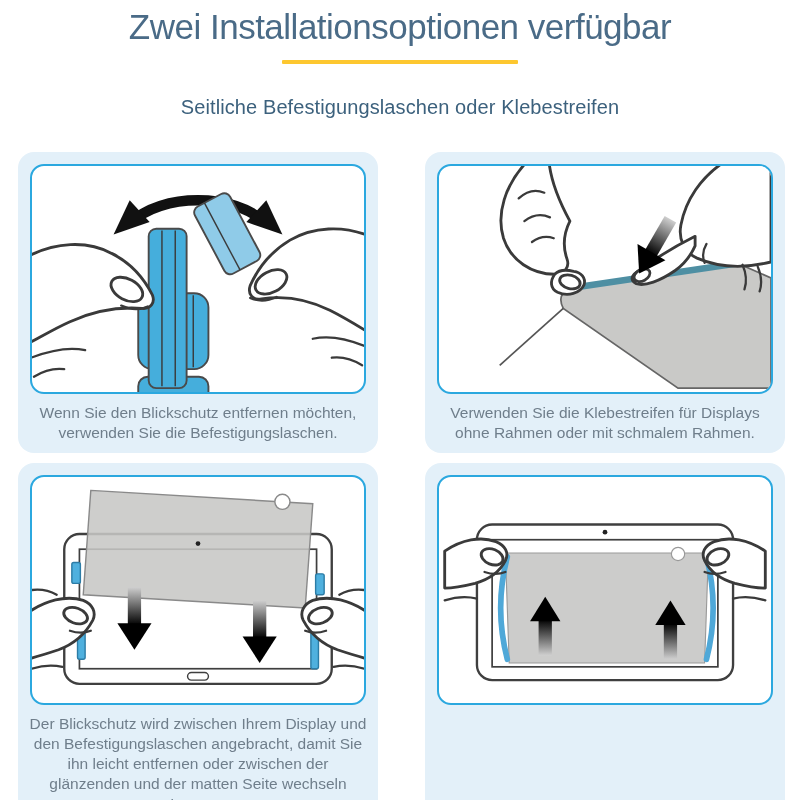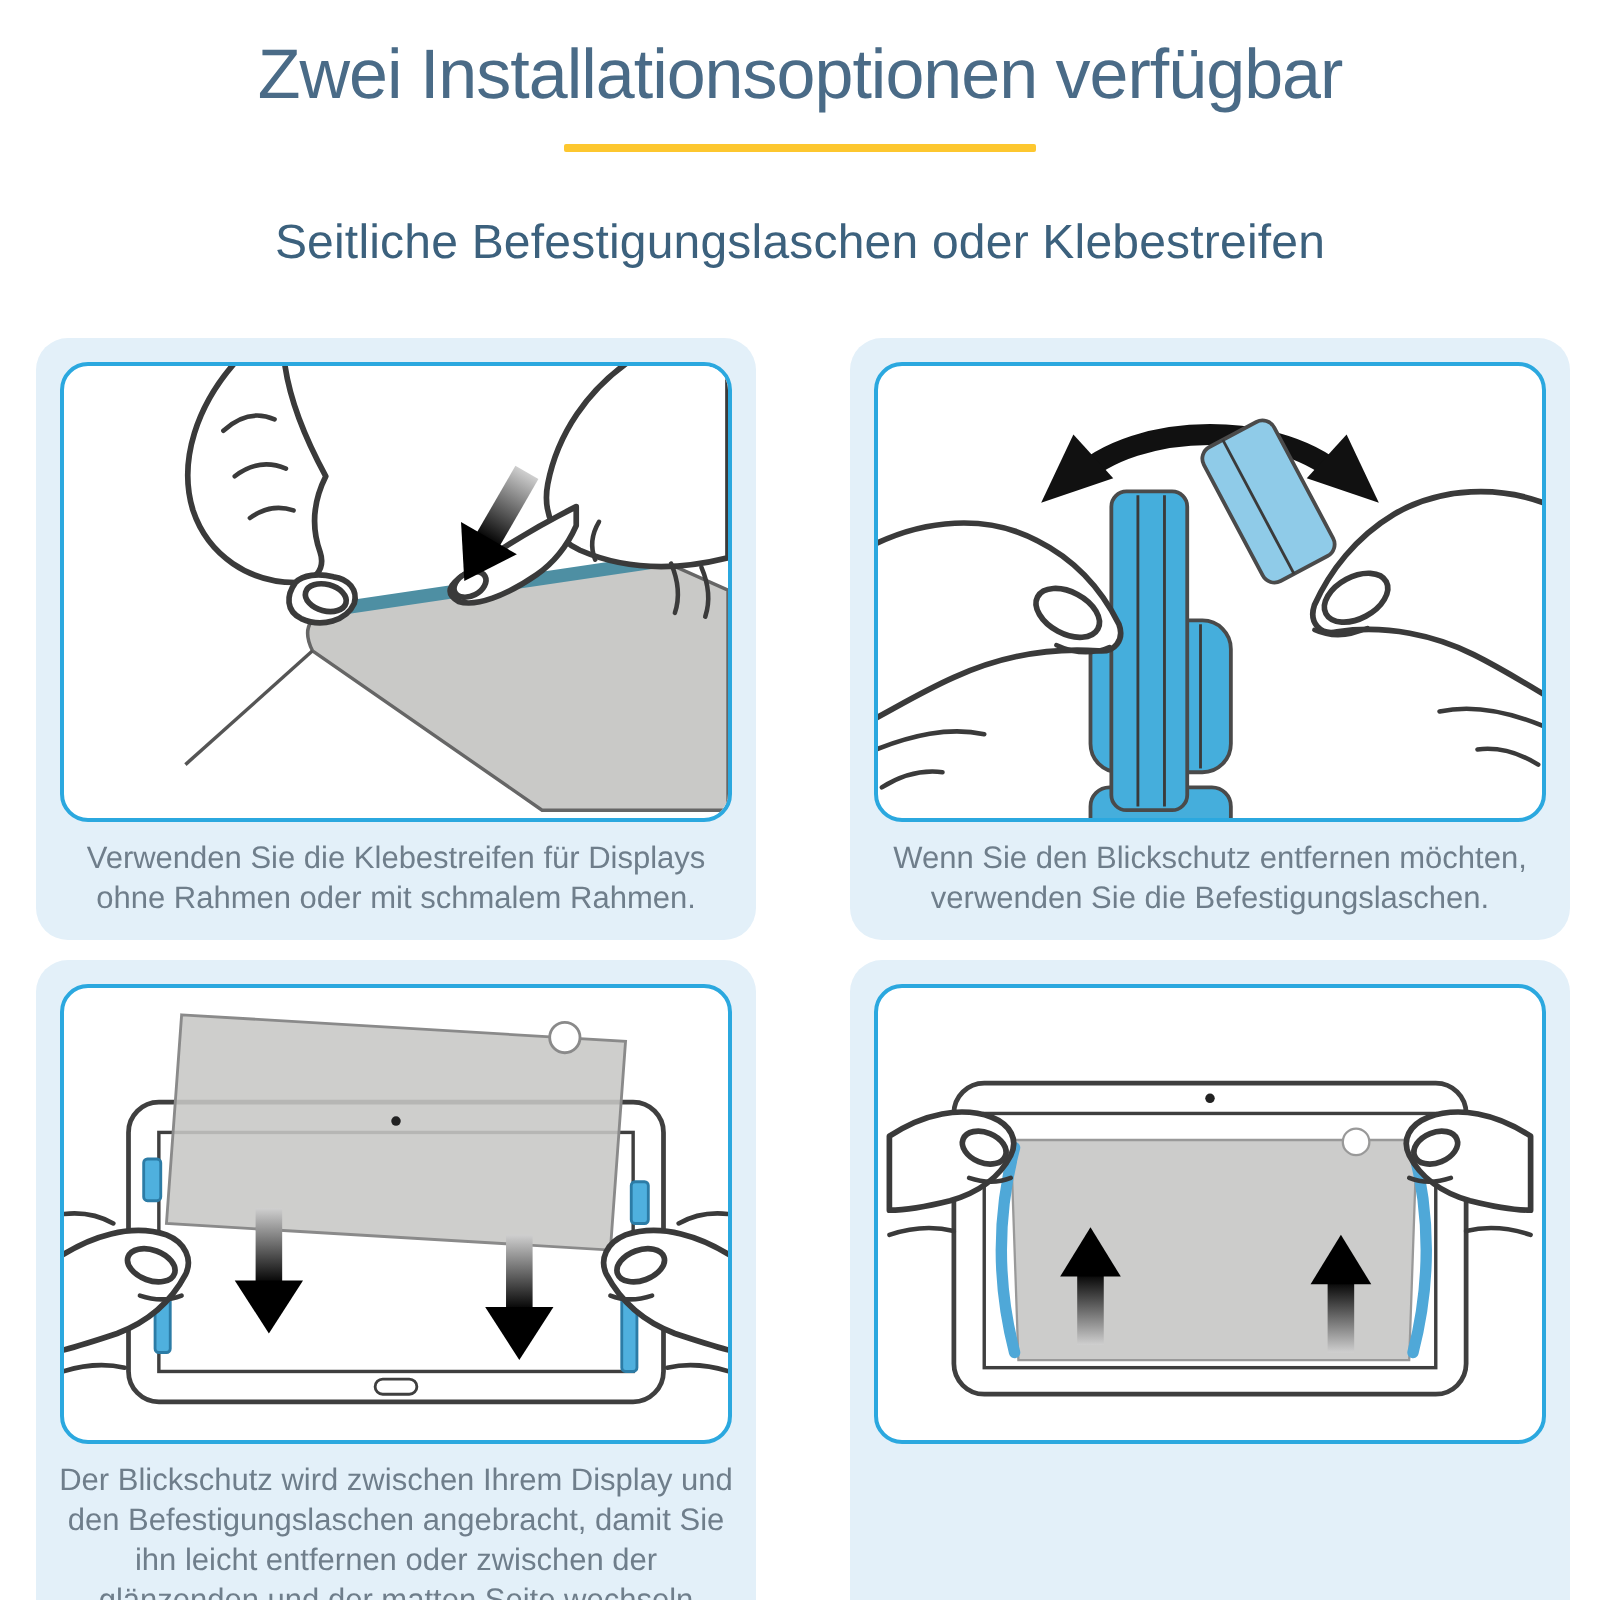--- a/index.html
+++ b/index.html
@@ -5,26 +5,26 @@
 <style>
   html,body{margin:0;padding:0;}
   body{
     width:800px;height:800px;overflow:hidden;background:#ffffff;
     font-family:"Liberation Sans","DejaVu Sans",sans-serif;
     -webkit-font-smoothing:antialiased;
   }
   .page{width:800px;height:800px;position:relative;}
   header{text-align:center;padding-top:4px;}
   .title{
-    margin:12px;font-size:35px;font-weight:300;letter-spacing:-0.5px;
+    margin:1px;font-size:35px;font-weight:300;letter-spacing:-0.5px;
     color:#4A6B87;line-height:1.25;
   }
   .divider{width:236px;height:4px;background:#FDC72F;margin:11px auto 0;border-radius:1px;}
   .subtitle{
-    margin:32px 0 0;font-size:24px;font-weight:400;color:#3C617D;letter-spacing:0.1px;
+    margin:32px 0 0;font-size:20px;font-weight:400;color:#3C617D;letter-spacing:0.1px;
   }
   .grid{
     display:grid;grid-template-columns:360px 360px;column-gap:47px;row-gap:10px;
     padding:0 15px 0 18px;margin-top:33px;
   }
   .panel{
     background:#E3F0F9;border-radius:16px;padding:12px 8px 6px;box-sizing:border-box;width:360px;
   }
   .fig{
     margin:0 4px;height:230px;background:#ffffff;border:2px solid #2BA8DF;
@@ -43,20 +43,62 @@
 
 <div class="page">
 
   <header>
     <h1 class="title">Zwei Installationsoptionen verfügbar</h1>
     <div class="divider"></div>
     <h2 class="subtitle">Seitliche Befestigungslaschen oder Klebestreifen</h2>
   </header>
 
   <main class="grid">
+
+    <section class="panel">
+      <figure class="fig" aria-label="Zwei Hände biegen die blauen Befestigungslaschen mit einem geschwungenen Doppelpfeil darüber">
+        <svg viewBox="0 0 350 230" aria-hidden="true">
+
+          <g>
+            <path d="M104 56 C136 24 214 24 246 56" fill="none" stroke="#111" stroke-width="11"></path>
+            <path d="M86 68 L103 32 L124 55 Z" fill="#111"></path>
+            <path d="M264 68 L247 32 L226 55 Z" fill="#111"></path>
+          </g>
+
+          <g stroke="#4a4a4a" stroke-width="2">
+            <rect x="112" y="130" width="74" height="80" rx="15" fill="#45AEDC"></rect>
+            <rect x="112" y="218" width="74" height="26" rx="10" fill="#45AEDC"></rect>
+            <rect x="123" y="62" width="40" height="168" rx="8" fill="#45AEDC"></rect>
+            <path d="M137 64 V228 M151 64 V228" stroke="#3a3a3a" stroke-width="1.5" fill="none"></path>
+            <path d="M170 132 V208" stroke="#3a3a3a" stroke-width="1.5" fill="none"></path>
+          </g>
+          <g transform="rotate(-28 205 70)" stroke="#4a4a4a" stroke-width="2">
+            <rect x="186" y="28" width="42" height="80" rx="7" fill="#8FCBE8"></rect>
+            <line x1="201" y1="28" x2="201" y2="108" stroke="#3a3a3a" stroke-width="1.5"></line>
+          </g>
+
+          <g>
+            <path class="hand" d="M-6 92 C24 76 58 74 84 88 C104 98 118 114 127 132 C130 140 125 147 116 146 C88 144 62 150 40 160 C22 168 6 178 -6 184 Z"></path>
+            <ellipse class="hand" cx="100" cy="126" rx="18" ry="11" transform="rotate(28 100 126)"></ellipse>
+            <path class="handline" d="M94 143 q15 7 28 1"></path>
+            <path class="handline" d="M-6 200 C18 190 38 186 56 190"></path>
+            <path class="handline" d="M2 218 q16 -10 32 -8"></path>
+          </g>
+
+          <g>
+            <path class="hand" d="M356 70 C328 58 296 60 272 74 C252 86 238 104 230 122 C227 131 233 138 242 136 C268 132 294 138 314 148 C330 156 346 166 356 172 Z"></path>
+            <ellipse class="hand" cx="252" cy="118" rx="18" ry="11" transform="rotate(-28 252 118)"></ellipse>
+            <path class="handline" d="M258 134 q-15 7 -28 1"></path>
+            <path class="handline" d="M356 188 C334 178 314 174 296 178"></path>
+            <path class="handline" d="M348 206 q-16 -10 -32 -8"></path>
+          </g>
+        </svg>
+      </figure>
+      <p class="caption">Wenn Sie den Blickschutz entfernen möchten, verwenden Sie die Befestigungslaschen.</p>
+    </section>
 
     <section class="panel">
       <figure class="fig" aria-label="Zwei Hände drücken einen Klebestreifen auf die Kante der Folie, Pfeil zeigt nach unten">
         <svg viewBox="0 0 350 230" aria-hidden="true">
           <defs>
             <linearGradient id="fade2" x1="0" y1="0" x2="0" y2="1">
               <stop offset="0" stop-color="#cfcfcf"></stop>
                 <stop offset="1" stop-color="#000"></stop>
             </linearGradient>
           </defs>
@@ -85,62 +127,20 @@
             <path class="handline" d="M336 102 q6 14 2 26"></path>
           </g>
 
           <g transform="translate(244,52) rotate(30)">
             <polygon points="-7,0 7,0 7,42 -7,42" fill="url(#fade2)"></polygon>
             <polygon points="-17,40 17,40 0,66" fill="#000"></polygon>
           </g>
         </svg>
       </figure>
       <p class="caption">Verwenden Sie die Klebestreifen für Displays ohne Rahmen oder mit schmalem Rahmen.</p>
-    </section>
-
-    <section class="panel">
-      <figure class="fig" aria-label="Zwei Hände biegen die blauen Befestigungslaschen mit einem geschwungenen Doppelpfeil darüber">
-        <svg viewBox="0 0 350 230" aria-hidden="true">
-
-          <g>
-            <path d="M104 56 C136 24 214 24 246 56" fill="none" stroke="#111" stroke-width="11"></path>
-            <path d="M86 68 L103 32 L124 55 Z" fill="#111"></path>
-            <path d="M264 68 L247 32 L226 55 Z" fill="#111"></path>
-          </g>
-
-          <g stroke="#4a4a4a" stroke-width="2">
-            <rect x="112" y="130" width="74" height="80" rx="15" fill="#45AEDC"></rect>
-            <rect x="112" y="218" width="74" height="26" rx="10" fill="#45AEDC"></rect>
-            <rect x="123" y="62" width="40" height="168" rx="8" fill="#45AEDC"></rect>
-            <path d="M137 64 V228 M151 64 V228" stroke="#3a3a3a" stroke-width="1.5" fill="none"></path>
-            <path d="M170 132 V208" stroke="#3a3a3a" stroke-width="1.5" fill="none"></path>
-          </g>
-          <g transform="rotate(-28 205 70)" stroke="#4a4a4a" stroke-width="2">
-            <rect x="186" y="28" width="42" height="80" rx="7" fill="#8FCBE8"></rect>
-            <line x1="201" y1="28" x2="201" y2="108" stroke="#3a3a3a" stroke-width="1.5"></line>
-          </g>
-
-          <g>
-            <path class="hand" d="M-6 92 C24 76 58 74 84 88 C104 98 118 114 127 132 C130 140 125 147 116 146 C88 144 62 150 40 160 C22 168 6 178 -6 184 Z"></path>
-            <ellipse class="hand" cx="100" cy="126" rx="18" ry="11" transform="rotate(28 100 126)"></ellipse>
-            <path class="handline" d="M94 143 q15 7 28 1"></path>
-            <path class="handline" d="M-6 200 C18 190 38 186 56 190"></path>
-            <path class="handline" d="M2 218 q16 -10 32 -8"></path>
-          </g>
-
-          <g>
-            <path class="hand" d="M356 70 C328 58 296 60 272 74 C252 86 238 104 230 122 C227 131 233 138 242 136 C268 132 294 138 314 148 C330 156 346 166 356 172 Z"></path>
-            <ellipse class="hand" cx="252" cy="118" rx="18" ry="11" transform="rotate(-28 252 118)"></ellipse>
-            <path class="handline" d="M258 134 q-15 7 -28 1"></path>
-            <path class="handline" d="M356 188 C334 178 314 174 296 178"></path>
-            <path class="handline" d="M348 206 q-16 -10 -32 -8"></path>
-          </g>
-        </svg>
-      </figure>
-      <p class="caption">Wenn Sie den Blickschutz entfernen möchten, verwenden Sie die Befestigungslaschen.</p>
     </section>
 
     <section class="panel">
       <figure class="fig" aria-label="Blickschutzfilter wird mit zwei Pfeilen nach unten hinter die Befestigungslaschen eines Displays geschoben">
         <svg viewBox="0 0 350 230" aria-hidden="true">
           <defs>
             <linearGradient id="fade3" x1="0" y1="0" x2="0" y2="1">
               <stop offset="0" stop-color="#cfcfcf"></stop>
                 <stop offset="1" stop-color="#000"></stop>
             </linearGradient>

